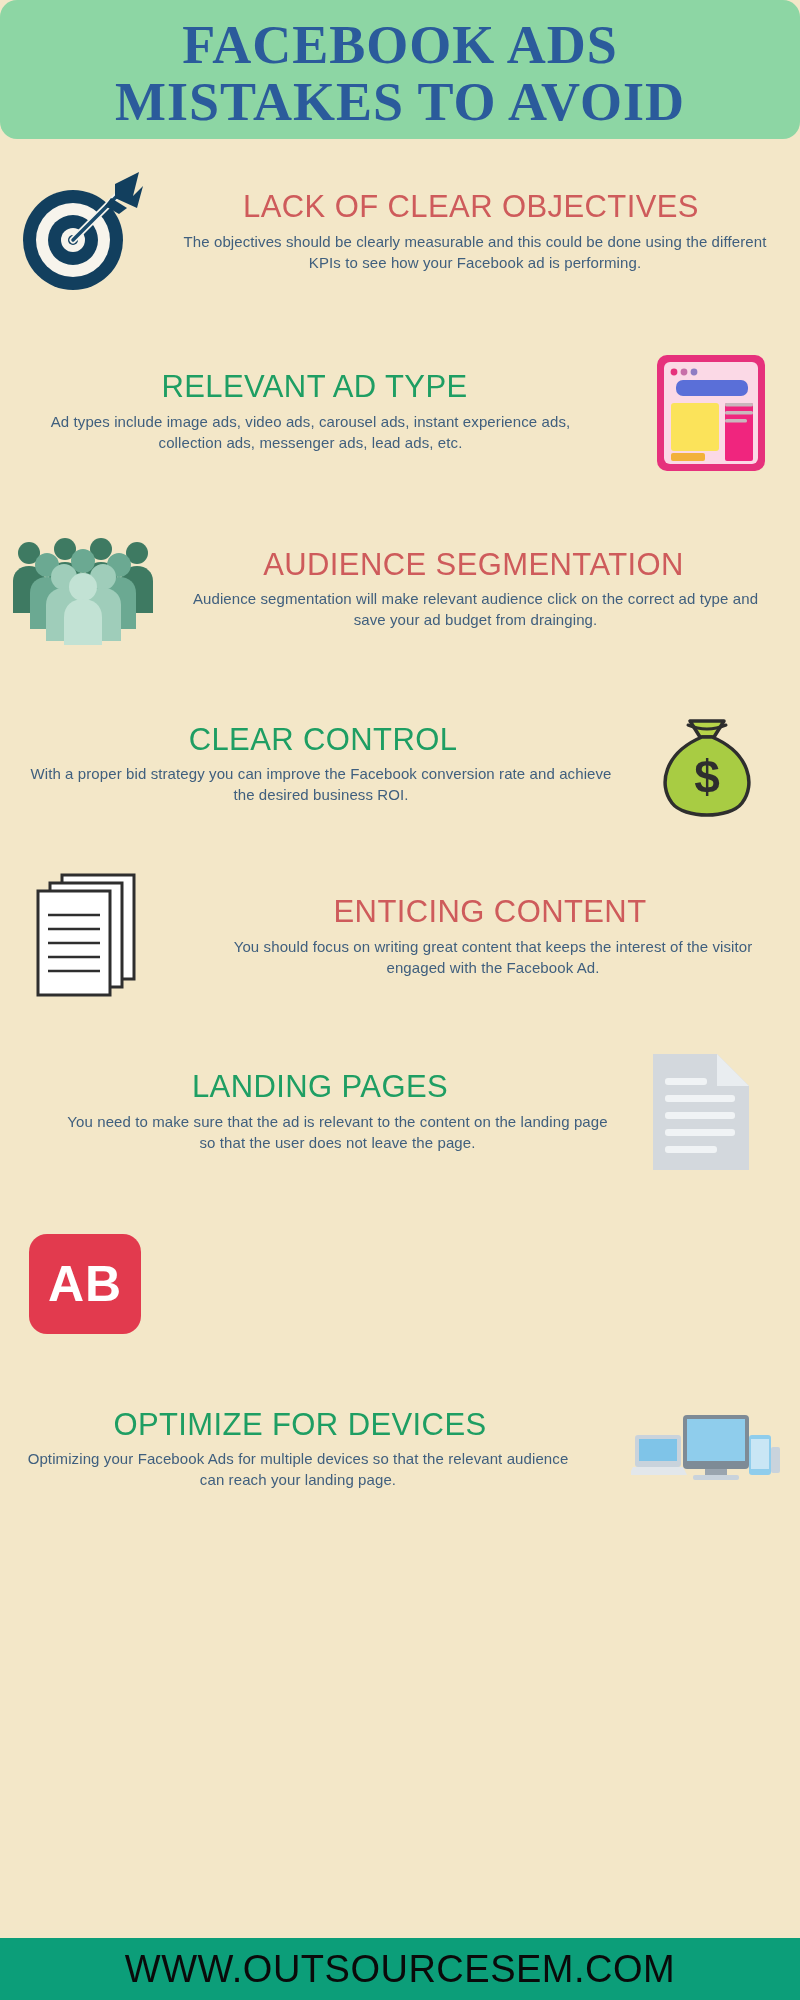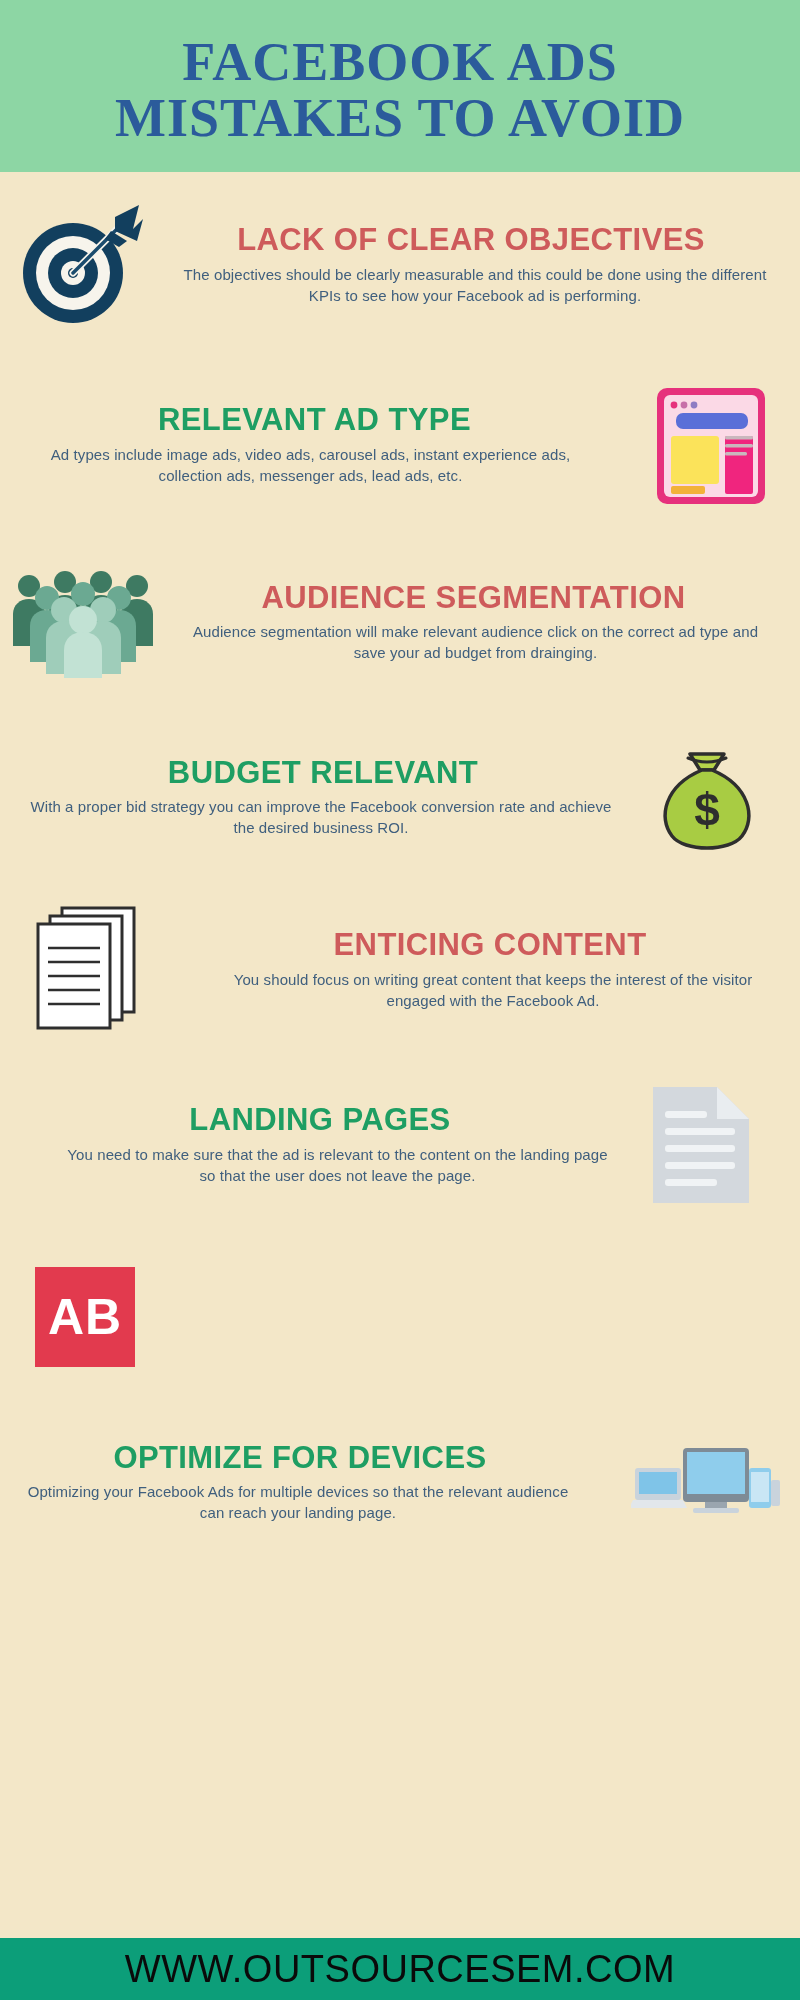--- a/index.html
+++ b/index.html
@@ -12,27 +12,28 @@
   .page {
     position: relative;
     width: 800px;
     height: 2000px;
     background: #F3E7C8;
     overflow: hidden;
   }
 
   
   .header {
-    height: 172px;
+    height: 139px;
     background: #8DD6A4;
     display: flex;
     flex-direction: column;
     align-items: center;
     justify-content: center;
     padding-top: 8px;
+    border-radius: 17px;
   }
   .header-line {
     font-family: "Liberation Serif", serif;
     font-weight: bold;
     color: #2B5B9B;
     font-size: 54px;
     line-height: 1.04;
     letter-spacing: 1px;
     text-align: center;
     white-space: nowrap;
@@ -56,21 +57,21 @@
   }
   .text-wrap {
     flex: 1 1 auto;
     text-align: center;
   }
   .sec-title {
     font-size: 31px;
     letter-spacing: 0.4px;
     line-height: 1.12;
     margin-bottom: 6px;
-    font-weight: bold;
+    font-weight: normal;
     font-family: "Liberation Sans", sans-serif;
   }
   .sec-title.red { color: #CE5B5B; }
   .sec-title.green { color: #1E9E63; }
   .sec-body {
     font-size: 15px;
     line-height: 1.40;
     color: #3F5F7E;
     letter-spacing: 0.1px;
   }
@@ -91,23 +92,23 @@
     color: #0A0A0A;
     letter-spacing: 0.5px;
     white-space: nowrap;
   }
 
   
   .crowd { width: 150px; height: 112px; }
 
   
   .ab-badge {
-    width: 100px; height: 100px;
+    width: 112px; height: 100px;
     background: #E23A4E;
-    border-radius: 0;
+    border-radius: 18px;
     display: flex; align-items: center; justify-content: center;
   }
   .ab-badge span {
     color: #FFFFFF;
     font-size: 50px;
     font-weight: bold;
     letter-spacing: 1px;
     font-family: "Liberation Sans", sans-serif;
   }
 </style>
@@ -206,21 +207,21 @@
   <div class="section icon-right" style="height:170px; padding-right:18px;">
     <div class="icon-wrap" style="width:150px;">
       <svg width="126" height="126" viewBox="0 0 126 126">
         <path d="M46 20 L80 20 L70 36 L56 36 Z" fill="#B7D44A" stroke="#2E2E2E" stroke-width="3.5" stroke-linejoin="round"></path>
         <path d="M58 36 C20 52 14 84 28 102 C40 118 86 118 98 102 C112 84 106 52 68 36 Z" fill="#A8CC43" stroke="#2E2E2E" stroke-width="3.5" stroke-linejoin="round"></path>
         <path d="M44 24 Q63 32 82 24" fill="none" stroke="#2E2E2E" stroke-width="3" stroke-linecap="round"></path>
         <text x="63" y="92" font-family="Liberation Sans, sans-serif" font-size="46" font-weight="bold" fill="#2E2E2E" text-anchor="middle">$</text>
       </svg>
     </div>
     <div class="text-wrap">
-      <div class="sec-title green">BUDGET RELEVANT</div>
+      <div class="sec-title green">CLEAR CONTROL</div>
       <div class="sec-body" style="padding:0 14px 0 10px;">With a proper bid strategy you can improve the Facebook conversion rate and achieve the desired business ROI.</div>
     </div>
   </div>
 
   <div class="section icon-left" style="height:175px; padding-left:18px;gap:36px;">
     <div class="icon-wrap" style="width:140px;">
       <svg width="120" height="140" viewBox="0 0 120 140">
         <rect x="34" y="8" width="72" height="104" fill="#FFFFFF" stroke="#2E2E2E" stroke-width="3"></rect>
         <rect x="22" y="16" width="72" height="104" fill="#FFFFFF" stroke="#2E2E2E" stroke-width="3"></rect>
         <rect x="10" y="24" width="72" height="104" fill="#FFFFFF" stroke="#2E2E2E" stroke-width="3"></rect>

